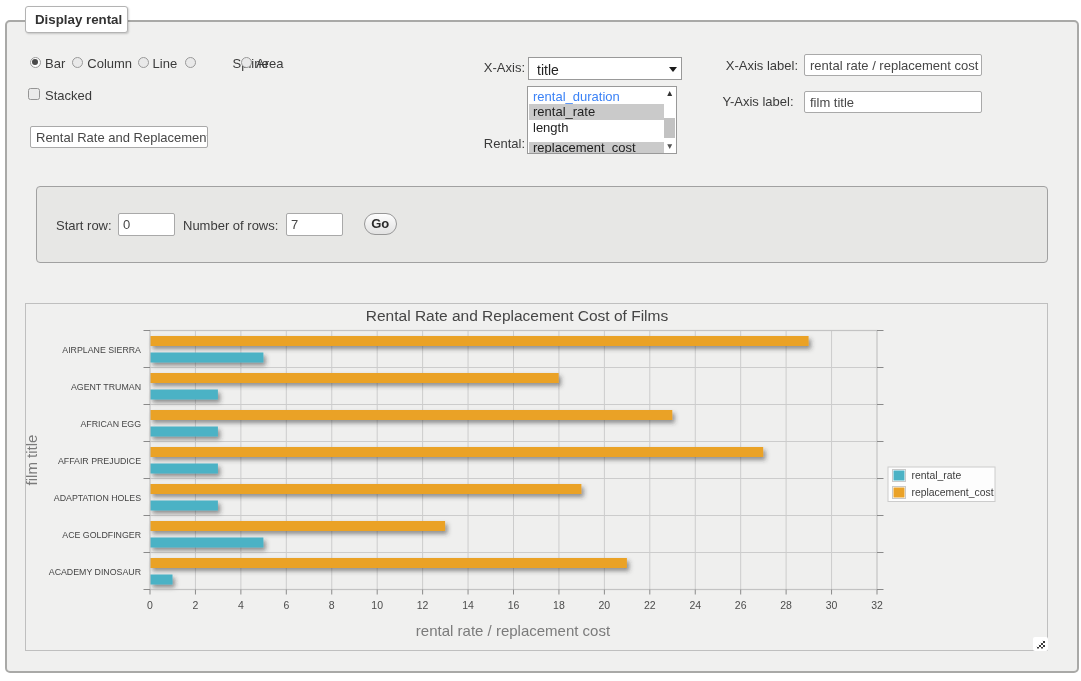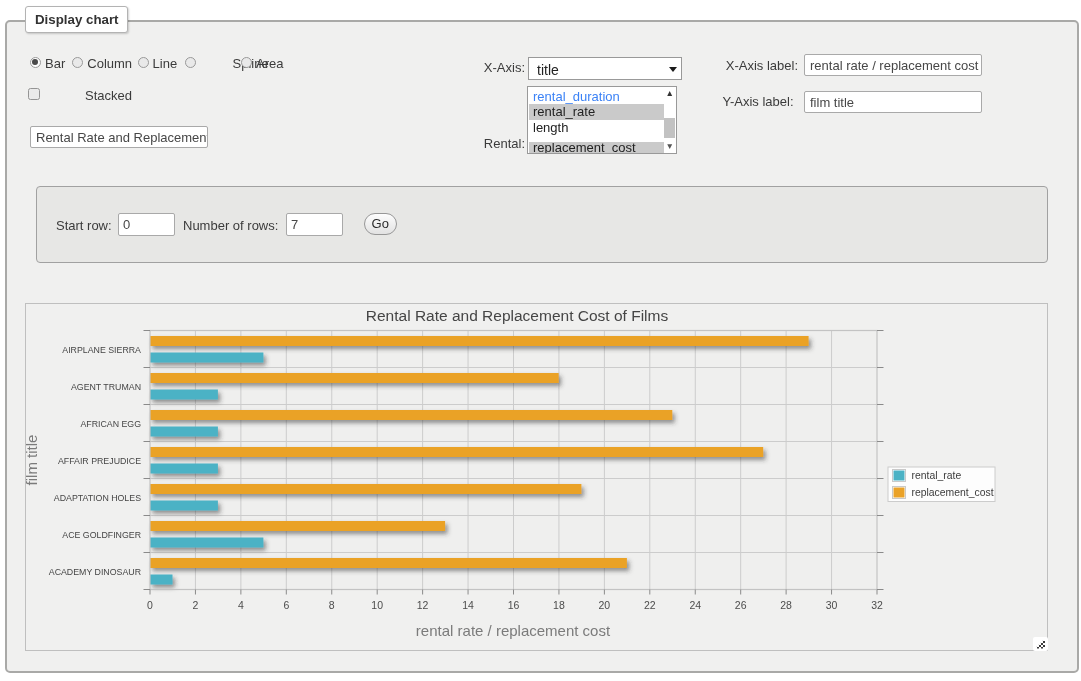--- a/index.html
+++ b/index.html
@@ -16,35 +16,35 @@
            border-radius:50%; background:#4a4a4a; }
   .chk { position:absolute; width:11.5px; height:11.5px; border:1px solid #949494; border-radius:2.5px;
          background:#eaeaea; }
 </style>
 </head>
 <body>
 <div id="wrap">
 
   <div class="abs" style="left:4.5px; top:20px; width:1074.5px; height:653px; border:2px solid #a9a9a7; border-radius:5px; background:#f0f0ef;"></div>
 
-  <div class="abs" style="left:25px; top:6px; width:103px; height:27px; background:#ffffff; border:1px solid #b3b3b3; border-radius:3px; box-shadow:1px 1px 2px rgba(0,0,0,0.18); font-size:13.3px; font-weight:bold; color:#333; line-height:25px; padding-left:9px;">Display chart</div>
+  <div class="abs" style="left:25px; top:6px; width:103px; height:27px; background:#ffffff; border:1px solid #b3b3b3; border-radius:3px; box-shadow:1px 1px 2px rgba(0,0,0,0.18); font-size:13.3px; font-weight:bold; color:#333; line-height:25px; padding-left:9px;">Display rental</div>
 
   <span class="radio sel" style="left:29.6px; top:56.8px;"></span>
     <span class="lbl" style="left:45px; top:56px;">Bar</span>
   <span class="radio" style="left:71.8px; top:56.8px;"></span>
     <span class="lbl" style="left:87.3px; top:56px;">Column</span>
   <span class="radio" style="left:138px; top:56.8px;"></span>
     <span class="lbl" style="left:152.6px; top:56px;">Line</span>
   <span class="radio" style="left:184.5px; top:56.8px;"></span>
     <span class="lbl" style="left:199.5px; top:56px;margin-left:33px;">Spline</span>
   <span class="radio" style="left:241.2px; top:56.8px;"></span>
     <span class="lbl" style="left:256px; top:56px;">Area</span>
 
   <span class="chk" style="left:28px; top:88px;"></span>
-    <span class="lbl" style="left:45px; top:88.3px;margin-left:40px;">Stacked</span>
+    <span class="lbl" style="left:45px; top:88.3px;">Stacked</span>
 
   <div class="inp" style="left:30px; top:126px; width:178px; height:22px;">Rental Rate and Replacement Cost of Films</div>
 
   <span class="lbl" style="left:445px; top:60.3px; width:80px; text-align:right;">X-Axis:</span>
   <div class="abs" style="left:528px; top:57px; width:154px; height:23px; background:#fff; border:1px solid #999;">
     <span style="position:absolute; left:8px; top:3.5px; font-size:14px; color:#222;">title</span>
     <span style="position:absolute; right:4.5px; top:9px; width:0; height:0; border-left:4px solid transparent; border-right:4px solid transparent; border-top:5.5px solid #1a1a1a;"></span>
   </div>
 
   <span class="lbl" style="left:445px; top:136.3px; width:80px; text-align:right;">Rental:</span>
@@ -64,21 +64,21 @@
   <span class="lbl" style="left:718px; top:57.5px; width:80px; text-align:right;">X-Axis label:</span>
   <div class="inp" style="left:804px; top:54px; width:178px; height:22px;">rental rate / replacement cost</div>
   <span class="lbl" style="left:718px; top:94.2px; width:80px; text-align:center;">Y-Axis label:</span>
   <div class="inp" style="left:804px; top:91px; width:178px; height:22px;">film title</div>
 
   <div class="abs" style="left:35.5px; top:185.5px; width:1012px; height:77px; background:#e7e7e5; border:1px solid #a1a1a1; border-radius:4px;"></div>
   <span class="lbl" style="left:56px; top:217.5px;">Start row:</span>
   <div class="inp" style="left:118px; top:212.5px; width:57px; height:23px; padding-left:4px;">0</div>
   <span class="lbl" style="left:183px; top:217.5px;">Number of rows:</span>
   <div class="inp" style="left:286px; top:212.5px; width:57px; height:23px; padding-left:4px;">7</div>
-  <div class="abs" style="left:364px; top:213px; width:32.5px; height:22px; background:linear-gradient(#fdfdfd,#e2e2e2); border:1px solid #979797; border-radius:11px; text-align:center; font-size:13px; font-weight:normal; color:#2b2b2b; line-height:20px;">Go</div>
+  <div class="abs" style="left:364px; top:213px; width:32.5px; height:22px; background:linear-gradient(#fdfdfd,#e2e2e2); border:1px solid #979797; border-radius:11px; text-align:center; font-size:13px; font-weight:bold; color:#2b2b2b; line-height:20px;">Go</div>
 
   <div class="abs" style="left:25px; top:303px; width:1023px; height:348px; background:#f0f0ef; border:1px solid #bfbfbf;"></div>
   <div class="abs" style="left:25px; top:303px; width:1023px; height:348px;">
 <svg width="1023" height="348" viewBox="0 0 1023 348" style="position:absolute;left:0;top:0">
 <defs>
           <filter id="bsh" x="-30%" y="-60%" width="170%" height="260%">
             <feDropShadow dx="2.4" dy="3.1" stdDeviation="2.1" flood-color="#333333" flood-opacity="0.5"></feDropShadow>
           </filter>
         </defs>
 <rect x="125" y="27.5" width="727" height="259" fill="#efefee"></rect>

